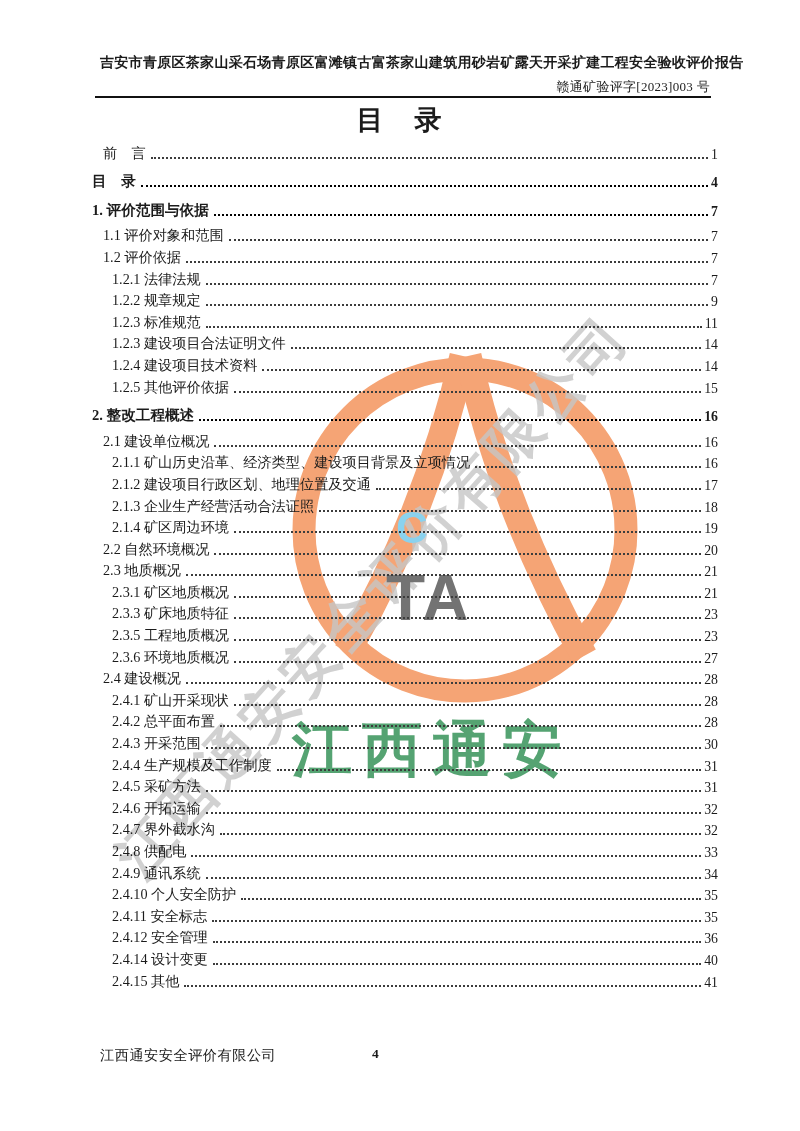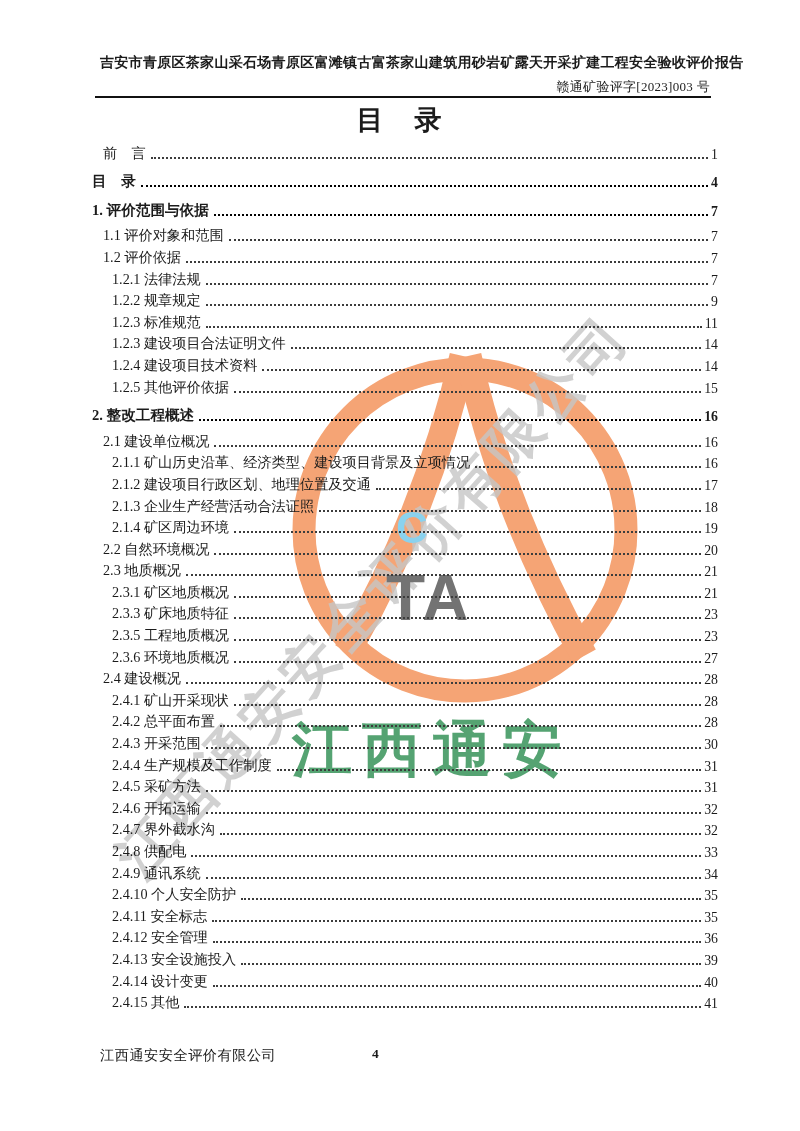--- a/index.html
+++ b/index.html
@@ -279,25 +279,20 @@
       <span class="label">2.4.11 安全标志</span>
       <span class="dots"></span>
       <span class="pg">35</span>
     </div>
         <div class="toc-row lv2">
       <span class="label">2.4.12 安全管理</span>
       <span class="dots"></span>
       <span class="pg">36</span>
     </div>
         <div class="toc-row lv2">
-      <span class="label">2.4.13 安全设施投入</span>
-      <span class="dots"></span>
-      <span class="pg">39</span>
-    </div>
-        <div class="toc-row lv2">
       <span class="label">2.4.14 设计变更</span>
       <span class="dots"></span>
       <span class="pg">40</span>
     </div>
         <div class="toc-row lv2">
       <span class="label">2.4.15 其他</span>
       <span class="dots"></span>
       <span class="pg">41</span>
     </div>
       </div>

